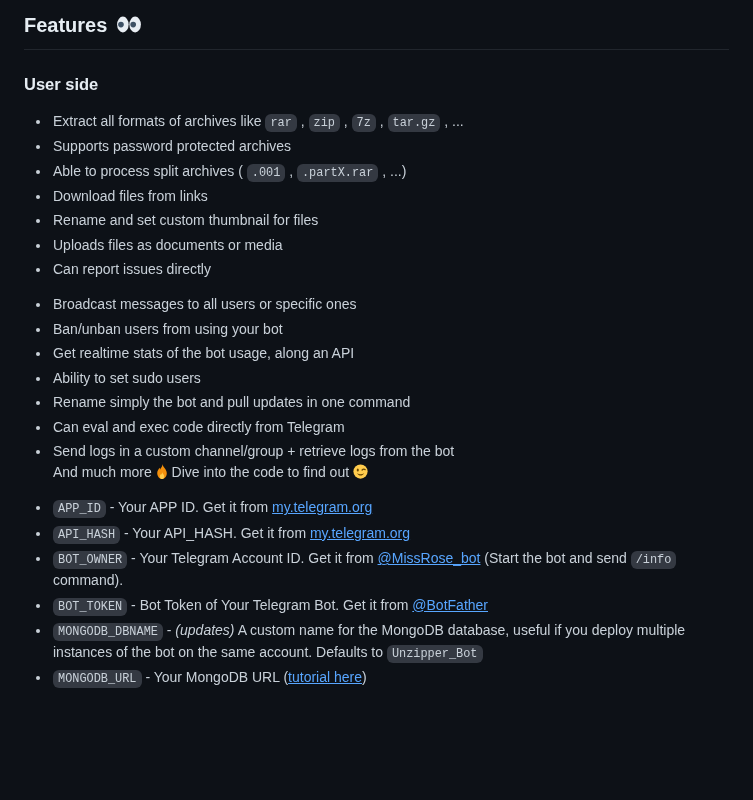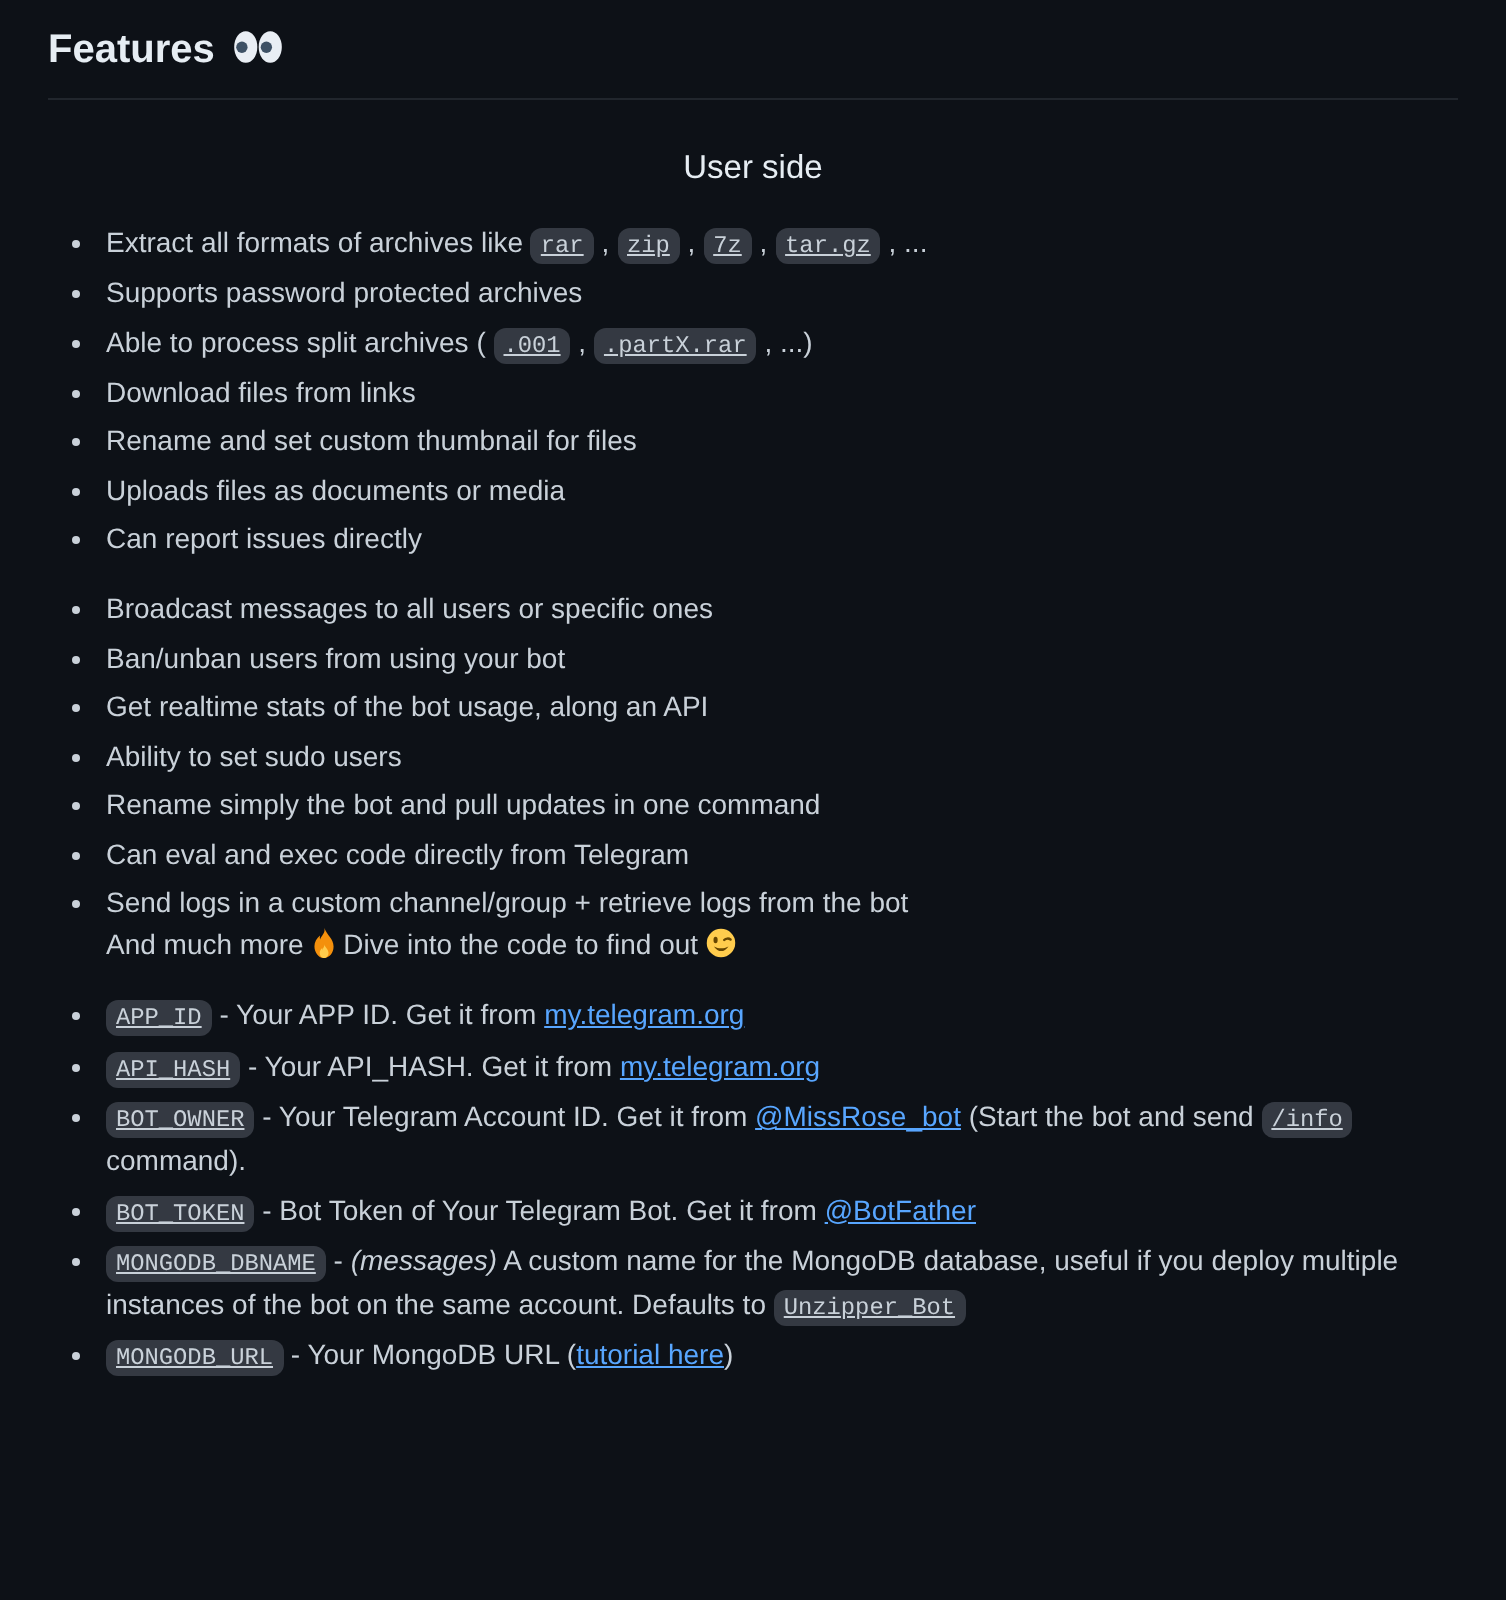--- a/index.html
+++ b/index.html
@@ -29,41 +29,39 @@
     font-size: 20px;
     font-weight: 600;
     color: var(--heading);
     margin: 26px 0 14px 0;
     padding-bottom: 9px;
     border-bottom: 1px solid var(--border);
   }
   h1:first-child { margin-top: 0; }
   h3 {
     font-size: 16.5px;
-    font-weight: 400;
+    font-weight: 700;
     color: var(--heading);
     margin: 22px 0 14px 0;
-    text-align: center;
   }
   ul {
     margin: 0 0 14px 0;
     padding-left: 27px;
   }
   li {
     margin-top: 3.5px;
     padding-left: 2px;
   }
   code {
     font-family: "Liberation Mono", "DejaVu Sans Mono", monospace;
     font-size: 85%;
     background: var(--code-bg);
     padding: 2px 5px;
     border-radius: 6px;
     white-space: nowrap;
-    text-decoration: underline;
   }
   a {
     color: var(--link);
     cursor: pointer;
   }
   em { font-style: italic; }
   .emoji { display: inline-block; }
   .emoji svg { vertical-align: -2px; }
   h1 .emoji { margin-left: 3px; }
   h1 .emoji svg { vertical-align: -1px; }
@@ -103,16 +101,16 @@
             <ellipse cx="5.1" cy="6.4" rx="1.1" ry="1.7" fill="#664500"></ellipse>
             <path d="M9.7 6.4c.9-.9 2.4-1 3.4-.3" stroke="#664500" stroke-width="1.3" fill="none" stroke-linecap="round"></path>
             <path d="M4.2 9.8c1.2 1.7 2.5 2.5 3.9 2.5s2.7-.8 3.9-2.5c-1.3.7-2.6 1-3.9 1s-2.6-.3-3.9-1z" fill="#664500"></path>
           </svg></span></li>
     </ul>
     <ul>
       <li><code>APP_ID</code> - Your APP ID. Get it from <a href="#">my.telegram.org</a></li>
       <li><code>API_HASH</code> - Your API_HASH. Get it from <a href="#">my.telegram.org</a></li>
       <li><code>BOT_OWNER</code> - Your Telegram Account ID. Get it from <a href="#">@MissRose_bot</a> (Start the bot and send <code>/info</code> command).</li>
       <li><code>BOT_TOKEN</code> - Bot Token of Your Telegram Bot. Get it from <a href="#">@BotFather</a></li>
-      <li><code>MONGODB_DBNAME</code> - <em>(messages)</em> A custom name for the MongoDB database, useful if you deploy multiple instances of the bot on the same account. Defaults to <code>Unzipper_Bot</code></li>
+      <li><code>MONGODB_DBNAME</code> - <em>(updates)</em> A custom name for the MongoDB database, useful if you deploy multiple instances of the bot on the same account. Defaults to <code>Unzipper_Bot</code></li>
       <li><code>MONGODB_URL</code> - Your MongoDB URL (<a href="#">tutorial here</a>)</li>
     </ul>
   </div>
 
 </body></html>

